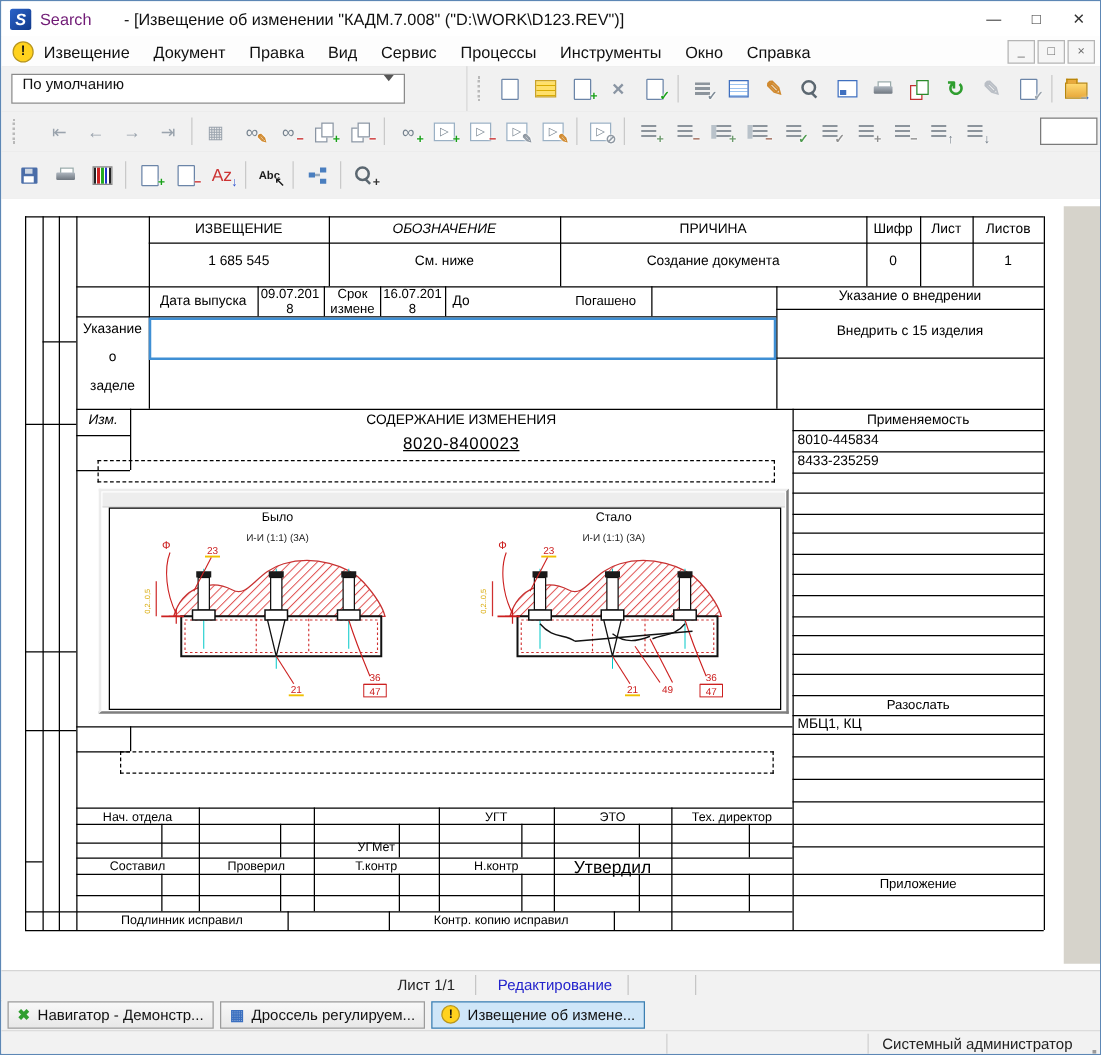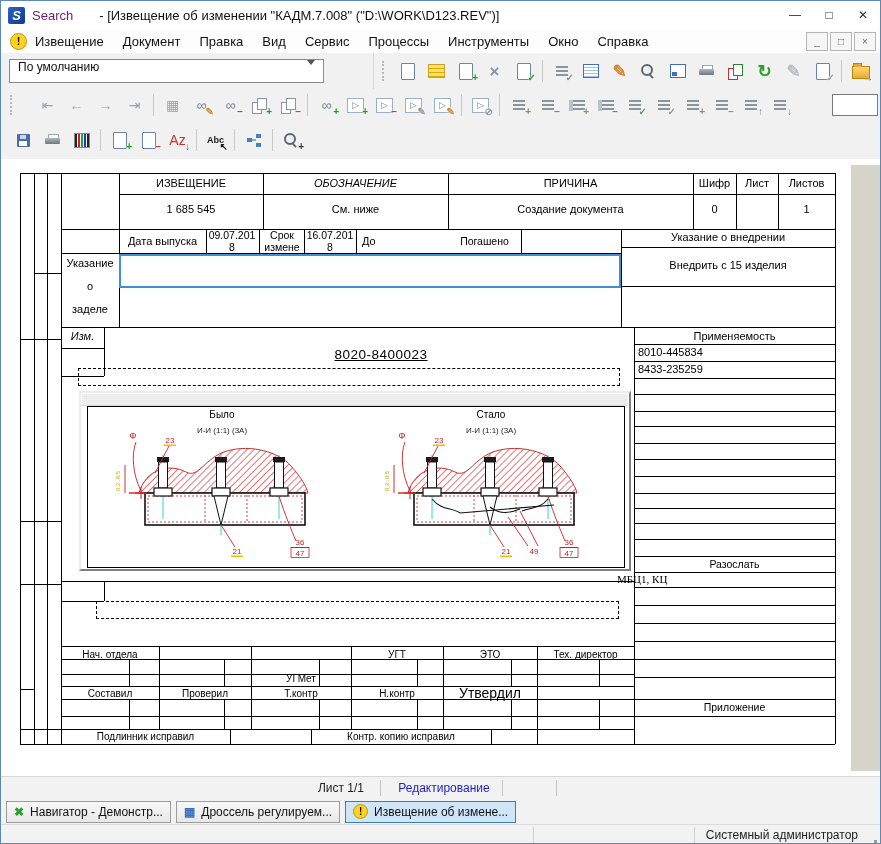--- a/index.html
+++ b/index.html
@@ -466,27 +466,28 @@
     <div class="tx" style="left:447px;top:77px;width:73px;font-size:10.5px;">Погашено</div>
 
     <div class="tx" style="left:620px;top:73px;width:214px;">Указание о внедрении</div>
     <div class="tx" style="left:620px;top:101px;width:214px;">Внедрить с 15 изделия</div>
 
     <div class="tx" style="left:60px;top:99px;width:58px;">Указание</div>
     <div class="tx" style="left:60px;top:122px;width:58px;">о</div>
     <div class="tx" style="left:60px;top:145px;width:58px;">заделе</div>
 
     <div class="tx" style="left:60px;top:172px;width:43px;font-style:italic;">Изм.</div>
-    <div class="tx" style="left:103px;top:190px;width:530px;font-size:13.5px;text-decoration:underline;letter-spacing:0.5px;padding-left:12px;">8020-8400023</div>
+    <div class="tx" style="left:103px;top:172px;width:530px;">СОДЕРЖАНИЕ ИЗМЕНЕНИЯ</div>
+    <div class="tx" style="left:103px;top:190px;width:530px;font-size:13.5px;text-decoration:underline;letter-spacing:0.5px;">8020-8400023</div>
 
     <div class="tx" style="left:633px;top:172px;width:201px;">Применяемость</div>
     <div class="tx txl" style="left:637px;top:188px;width:190px;">8010-445834</div>
     <div class="tx txl" style="left:637px;top:205px;width:190px;">8433-235259</div>
     <div class="tx" style="left:633px;top:400px;width:201px;font-size:10.5px;">Разослать</div>
-    <div class="tx txl" style="left:616px;top:415px;width:190px;font-family:Liberation Serif, serif;">МБЦ1, КЦ</div>
+    <div class="tx txl" style="left:637px;top:415px;width:190px;">МБЦ1, КЦ</div>
 
     <div id="dframe"></div>
     <div id="dstrip"></div>
     <div id="dtable"></div>
     <div class="tx" style="left:86px;top:250px;width:270px;font-size:10px;">Было</div>
     <div class="tx" style="left:356px;top:250px;width:268px;font-size:10px;">Стало</div>
 
     <div class="dwsvg" id="dwL" style="left:88px;top:264px;">
       <svg width="266" height="144" viewBox="0 0 266 144">
         <defs>

